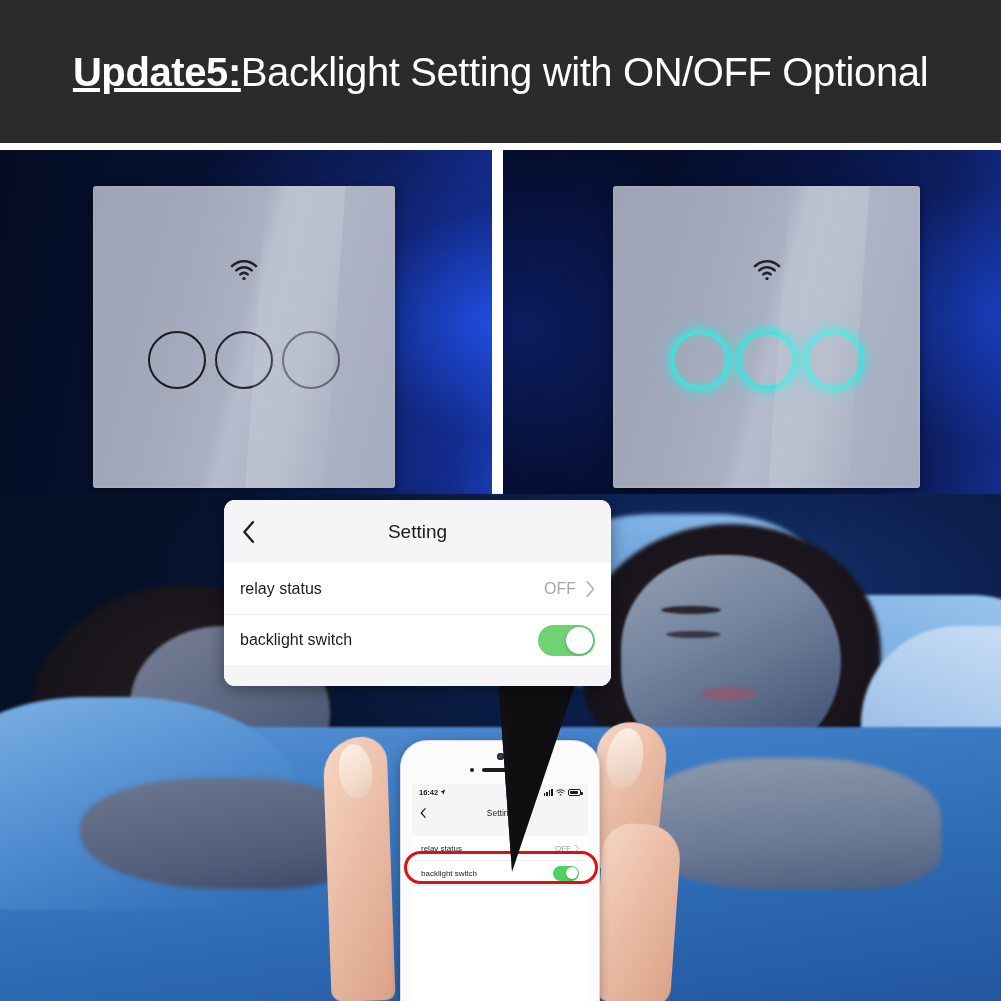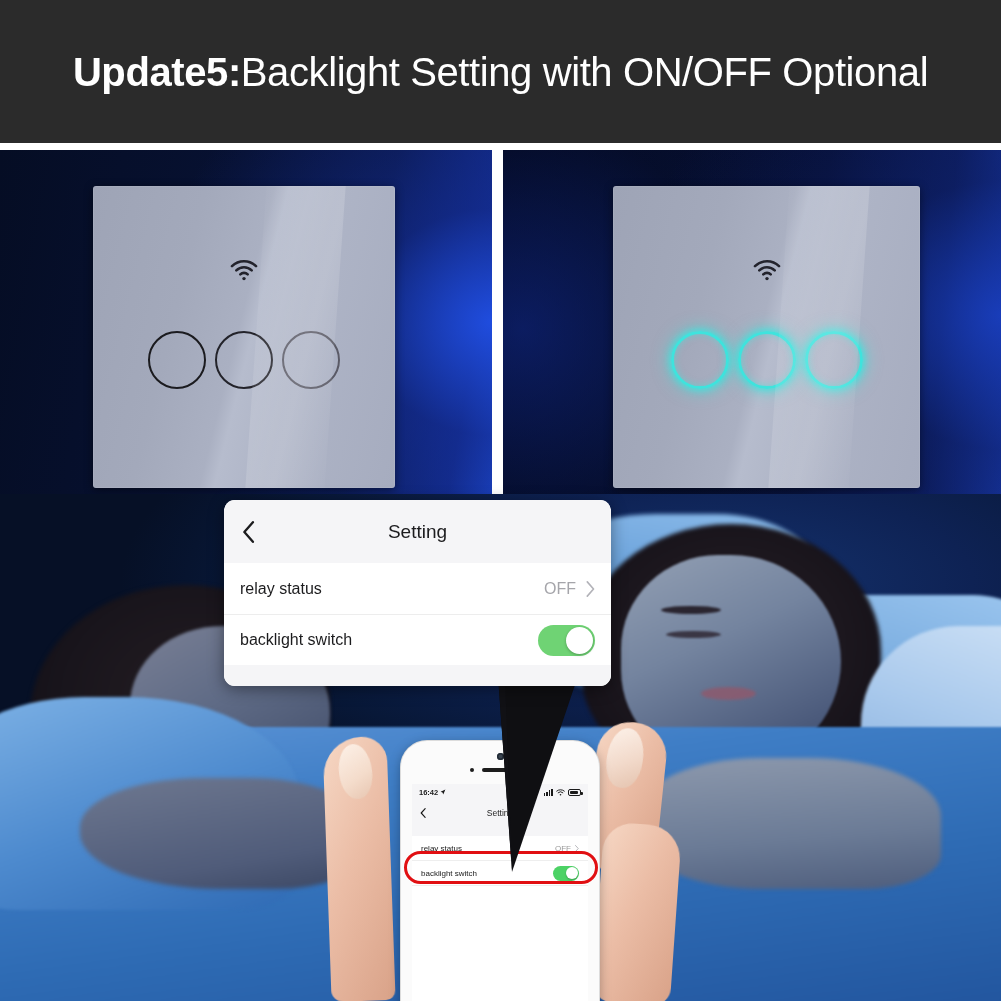--- a/index.html
+++ b/index.html
@@ -35,20 +35,21 @@
   .header-line1 {
     color: #ffffff;
     font-size: 40px;
     line-height: 46px;
     white-space: nowrap;
     letter-spacing: -0.4px;
     font-weight: 400;
   }
   .header-line1 .strong {
     font-weight: bold;
+    text-decoration: underline;
   }
   .header-line2 {
     color: #ffffff;
     font-size: 40px;
     line-height: 46px;
     white-space: nowrap;
     letter-spacing: -0.2px;
     margin-top: 4px;
     font-weight: 400;
   }

